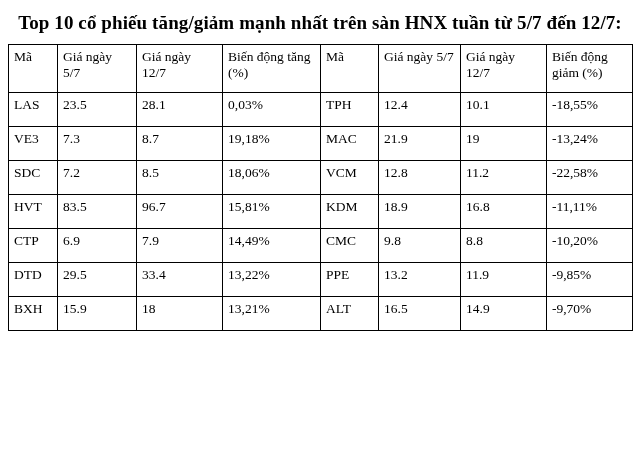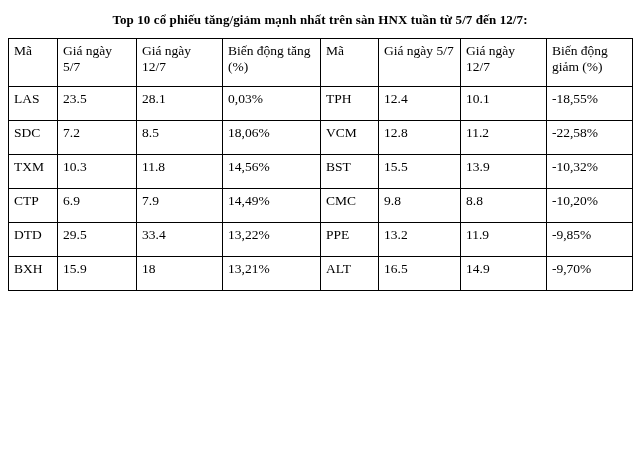--- a/index.html
+++ b/index.html
@@ -15,21 +15,21 @@
     overflow: hidden;
   }
   .page {
     width: 640px;
     height: 450px;
     box-sizing: border-box;
     padding: 12px 8px 0 8px;
   }
   .title {
     font-family: "Liberation Serif", serif;
-    font-size: 13px;
+    font-size: 19px;
     font-weight: bold;
     text-align: center;
     margin: 0 0 10px 0;
     letter-spacing: 0.1px;
   }
   table.data {
     border-collapse: collapse;
     width: 624px;
     margin: 0 auto;
     table-layout: fixed;
@@ -96,38 +96,48 @@
         <td>LAS</td>
         <td>23.5</td>
         <td>28.1</td>
         <td>0,03%</td>
         <td>TPH</td>
         <td>12.4</td>
         <td>10.1</td>
         <td>-18,55%</td>
       </tr>
       <tr>
+        <td>VE3</td>
+        <td>7.3</td>
+        <td>8.7</td>
+        <td>19,18%</td>
+        <td>MAC</td>
+        <td>21.9</td>
+        <td>19</td>
+        <td>-13,24%</td>
+      </tr>
+      <tr>
         <td>SDC</td>
         <td>7.2</td>
         <td>8.5</td>
         <td>18,06%</td>
         <td>VCM</td>
         <td>12.8</td>
         <td>11.2</td>
         <td>-22,58%</td>
       </tr>
       <tr>
-        <td>TXM</td>
-        <td>10.3</td>
-        <td>11.8</td>
-        <td>14,56%</td>
-        <td>BST</td>
-        <td>15.5</td>
-        <td>13.9</td>
-        <td>-10,32%</td>
+        <td>HVT</td>
+        <td>83.5</td>
+        <td>96.7</td>
+        <td>15,81%</td>
+        <td>KDM</td>
+        <td>18.9</td>
+        <td>16.8</td>
+        <td>-11,11%</td>
       </tr>
       <tr>
         <td>CTP</td>
         <td>6.9</td>
         <td>7.9</td>
         <td>14,49%</td>
         <td>CMC</td>
         <td>9.8</td>
         <td>8.8</td>
         <td>-10,20%</td>

